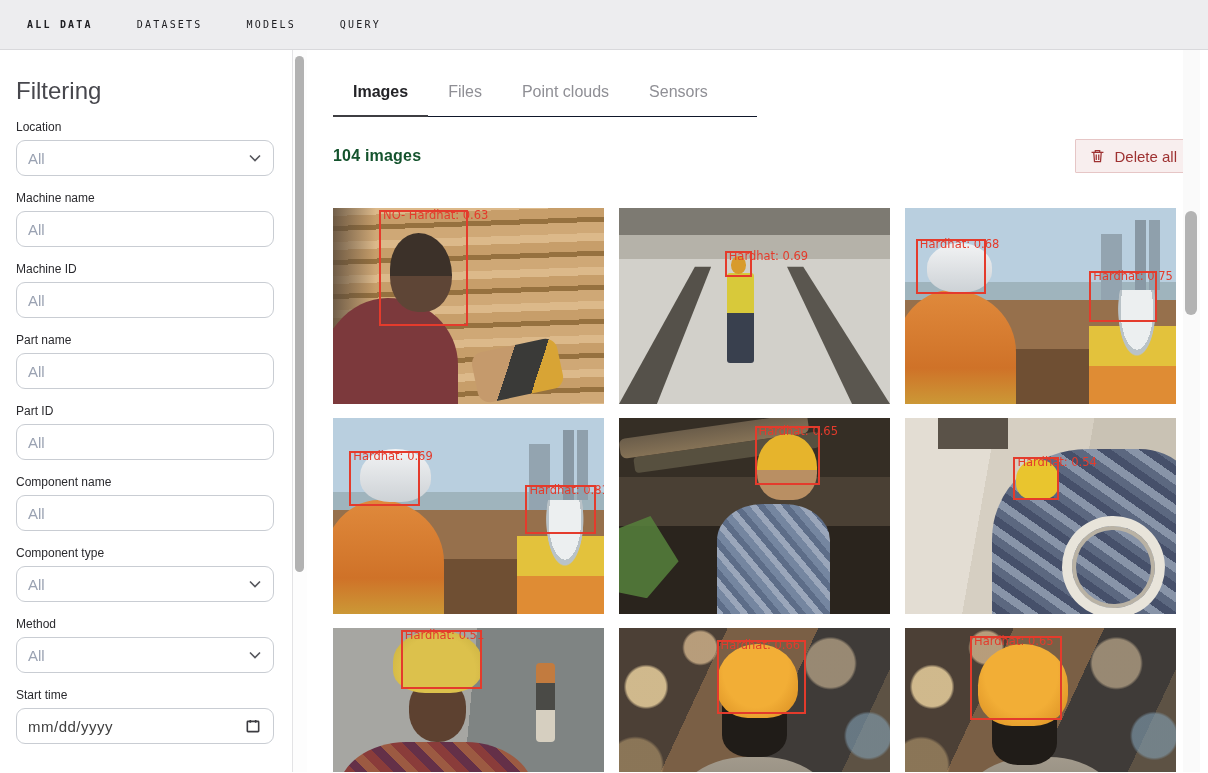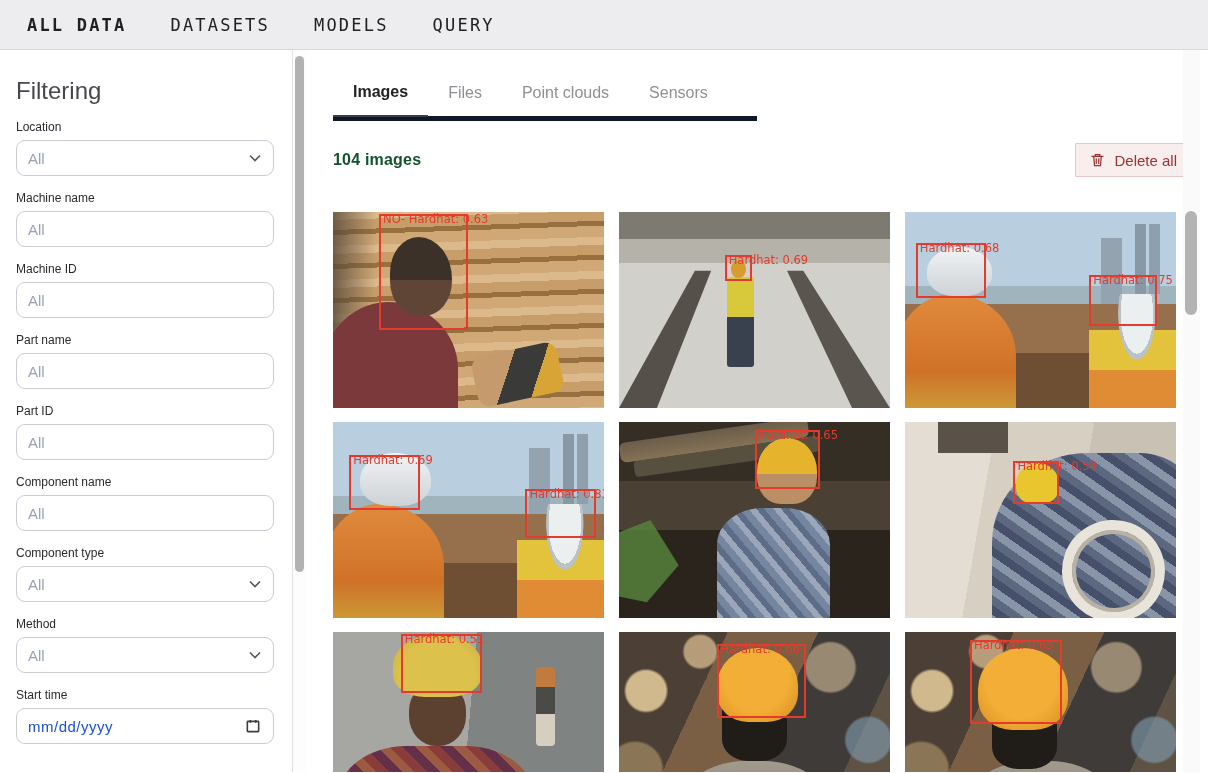--- a/index.html
+++ b/index.html
@@ -7,21 +7,21 @@
   body {
     width:1208px; height:773px; overflow:hidden;
     background:#fff; font-family:"Liberation Sans", sans-serif;
     color:#232327;
   }
 
   
   .nav {
     height:50px; display:flex; align-items:center; gap:44px;
     padding-left:27px; background:#ededef; border-bottom:1px solid #d9d9dc;
-    font-family:"DejaVu Sans Mono", monospace; font-size:17px;
+    font-family:"DejaVu Sans Mono", monospace; font-size:10px;
     letter-spacing:2.2px; color:#202024;
   }
   .nav-item { cursor:pointer; white-space:nowrap; }
   .nav-item.active { font-weight:bold; }
 
   
   .content { display:flex; height:722px; }
 
   
   .sidebar {
@@ -31,31 +31,31 @@
   .sidebar h2 { margin:0 0 15px; font-size:24px; font-weight:400; color:#47474d; }
   .flabel { margin:15px 0 6px; font-size:12px; color:#2a2a2e; }
   .finput, .control {
     width:258px; height:36px; border:1px solid #c9cdd3; border-radius:9px;
     background:#fff; font-size:15px;
   }
   .finput { padding:0 11px; color:#333; outline:none; font-family:inherit; }
   .finput::placeholder { color:#9aa2b2; opacity:1; }
   .control { display:flex; align-items:center; justify-content:space-between; padding:0 12px 0 11px; cursor:pointer; }
   .control .val { color:#9aa2b2; }
-  .control.date .val { color:#1d4ed8; letter-spacing:.5px; }
+  .control.date .val { color:#404040; letter-spacing:.5px; }
 
   .scroll-strip { width:14px; min-width:14px; position:relative; background:#fdfdfd; }
   .scroll-strip .thumb {
     position:absolute; top:6px; left:2px; width:9px; height:516px;
     border-radius:5px; background:#b2b2b2;
   }
 
   
   .main { flex:1; position:relative; padding:29px 0 0 26px; overflow:hidden; }
-  .tabs { display:flex; width:424px; border-bottom:5px solid #0f172a;align-items:center; }
+  .tabs { display:flex; width:424px; border-bottom:1px solid #0f172a; }
   .tab { padding:4px 20px 14px; font-size:16px; color:#8f8f95; cursor:pointer; white-space:nowrap; }
   .tab.active { color:#232327; font-weight:600; border-bottom:2px solid #3e3e42; margin-bottom:-1px; }
 
   .head-row { width:859px; margin-top:22px; display:flex; align-items:center; justify-content:space-between; }
   .head-row h1 { margin:0; font-size:16px; font-weight:700; color:#14532d; letter-spacing:.2px; }
   .delete-btn {
     display:flex; align-items:center; gap:9px; height:34px; padding:0 14px;
     background:#f8eeee; border:1px solid #e6c6c6; border-radius:1px;
     color:#9e3131; font-size:15px; font-family:inherit; cursor:pointer;
   }

